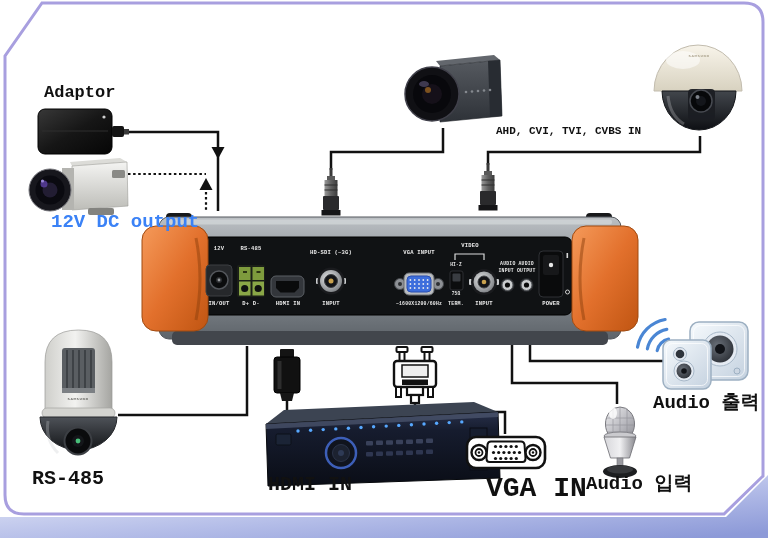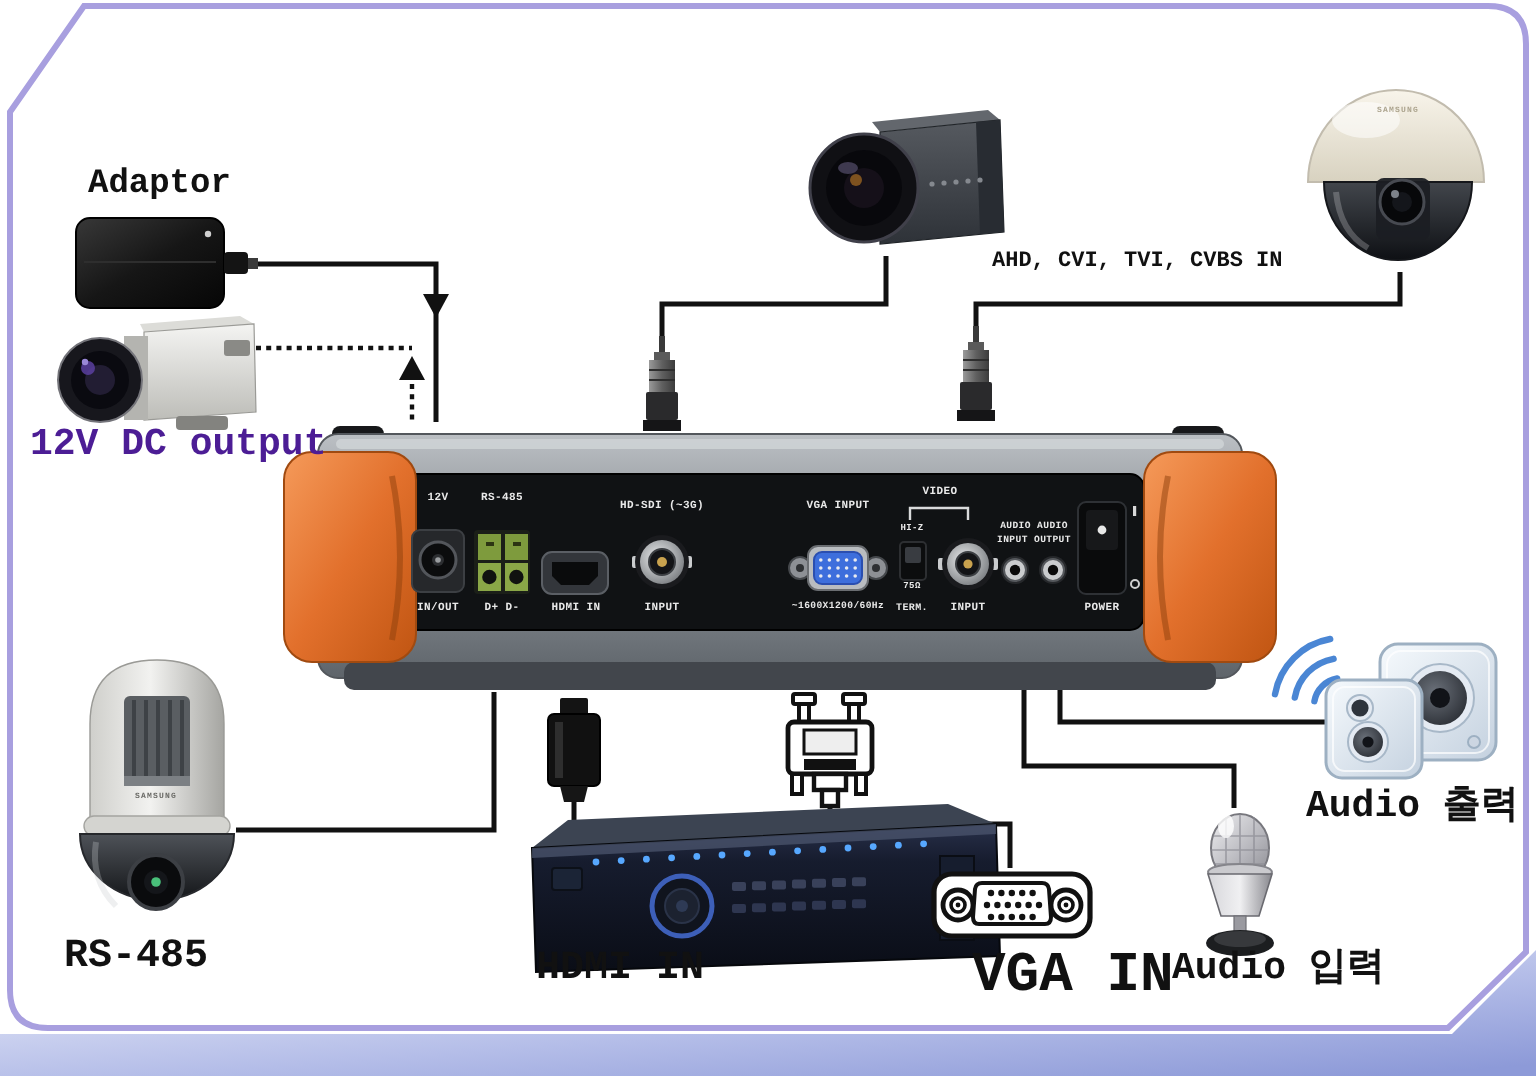--- a/index.html
+++ b/index.html
@@ -1,20 +1,20 @@
 <!DOCTYPE html>
 <html><head>
 <meta charset="utf-8">
 <style>
   html,body{margin:0;padding:0;background:#dfe3ee;}
   .canvas{position:relative;width:768px;height:538px;background:#ffffff;overflow:hidden;
           font-family:Liberation Mono, monospace;}
   svg.art{position:absolute;left:0;top:0;z-index:1;}
   .lbl{position:absolute;z-index:5;font-weight:bold;color:#111;white-space:nowrap;line-height:1;}
-  .cyan{color:#4c1d95;}
+  .cyan{color:#3b82f6;margin-left:36px;}
   .pl{position:absolute;z-index:6;font-weight:bold;color:#e9e9e9;white-space:nowrap;line-height:1;
       transform:translateX(-50%);letter-spacing:.2px;}
   .s55{font-size:5.5px;} .s50{font-size:5px;} .s48{font-size:4.8px;} .s45{font-size:4.5px;}
   .brand{position:absolute;z-index:6;font-weight:bold;white-space:nowrap;line-height:1;
       transform:translateX(-50%);font-size:4px;letter-spacing:.6px;}
 </style>
 </head>
 <body>
 
 <div class="canvas">

